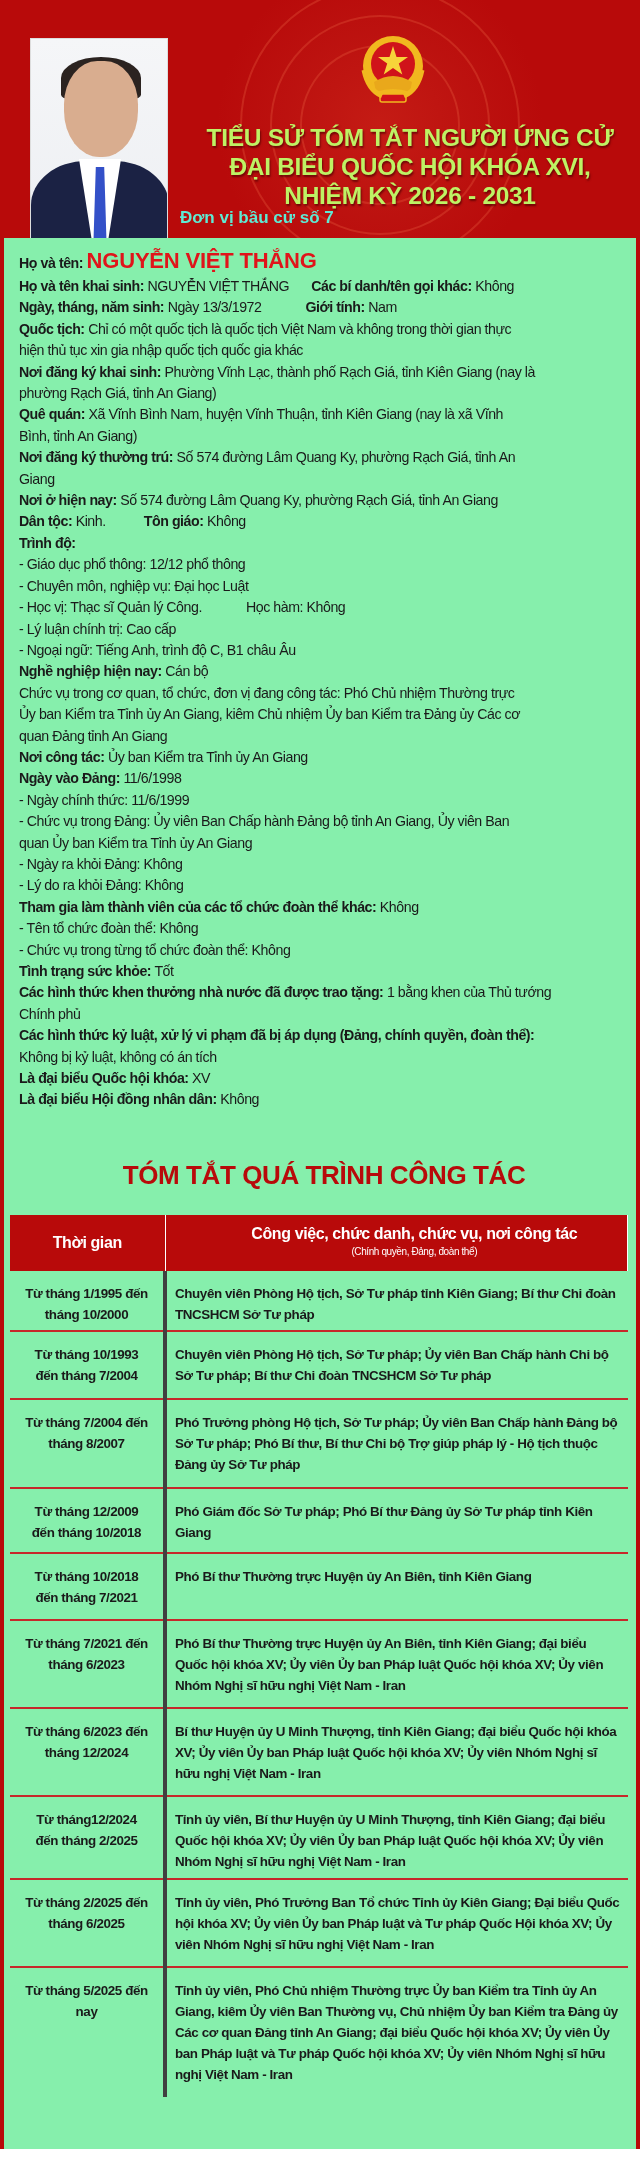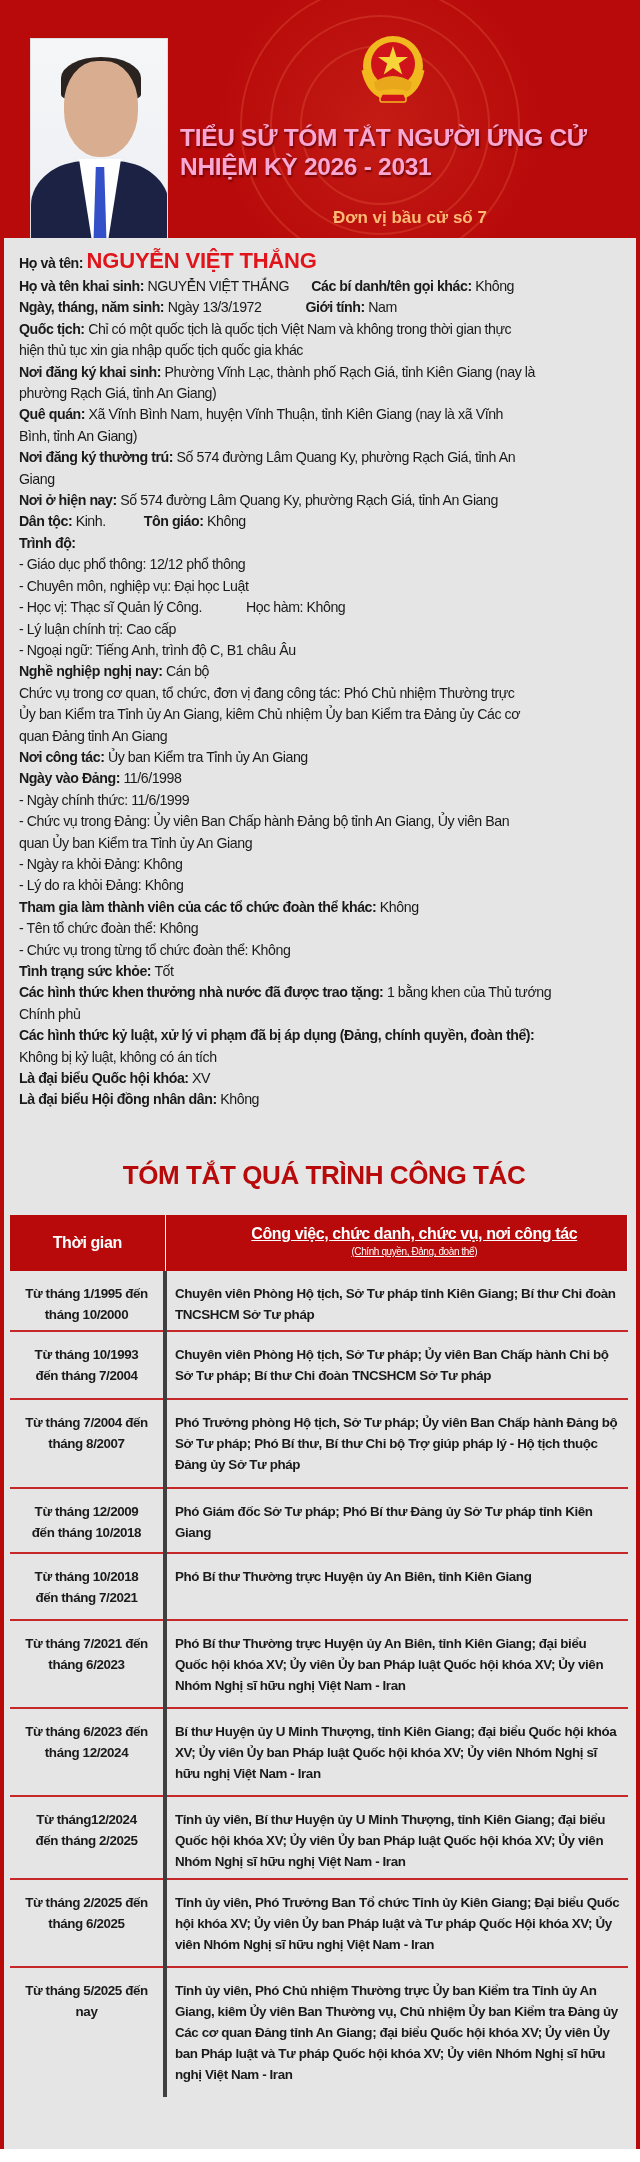--- a/index.html
+++ b/index.html
@@ -20,39 +20,39 @@
 
     .photo { position: absolute; left: 30px; top: 38px; width: 138px; height: 228px; background: #f3f4f6; border: 1px solid #ddd; overflow: hidden; }
     .photo-bg { position: absolute; inset: 0; background: linear-gradient(#f5f6f8, #eceef2); }
     .ph-head { position: absolute; left: 33px; top: 22px; width: 74px; height: 96px; border-radius: 45% 45% 48% 48%; background: #d9ad8f; }
     .ph-hair { position: absolute; left: 30px; top: 18px; width: 80px; height: 42px; border-radius: 50% 50% 10% 10%; background: #2b2320; }
     .ph-hair-top { position: absolute; left: 45px; top: 20px; width: 50px; height: 18px; border-radius: 50%; background: #d9ad8f; }
     .ph-suit { position: absolute; left: 0; top: 122px; width: 138px; height: 110px; background: #1b2244; border-radius: 40% 40% 0 0; }
     .ph-shirt { position: absolute; left: 48px; top: 120px; width: 42px; height: 80px; background: #ffffff; clip-path: polygon(0 0, 100% 0, 70% 100%, 30% 100%); }
     .ph-tie { position: absolute; left: 62px; top: 128px; width: 14px; height: 100px; background: #3350c8; clip-path: polygon(20% 0, 80% 0, 100% 90%, 50% 100%, 0 90%); }
 
-    .title { position: absolute; left: 180px; top: 123px; width: 460px; text-align: left; color: #f9a8d4; font-weight: 700; font-size: 24.5px; line-height: 29px; letter-spacing: -0.3px; text-shadow: 1px 2px 2px rgba(80,0,0,0.7); }
+    .title { position: absolute; left: 180px; top: 123px; width: 460px; text-align: center; color: #bef264; font-weight: 700; font-size: 24.5px; line-height: 29px; letter-spacing: -0.3px; text-shadow: 1px 2px 2px rgba(80,0,0,0.7); }
     .title div { white-space: nowrap; }
-    .subtitle { position: absolute; left: 180px; top: 208px; width: 460px; text-align: center; color: #fdba74; font-weight: 700; font-size: 17px; line-height: 20px; }
+    .subtitle { position: absolute; left: 180px; top: 208px; width: 460px; color: #5eead4; font-weight: 700; font-size: 17px; line-height: 20px; }
 
     
-    .content { position: absolute; left: 4px; top: 238px; width: 632px; height: 1911px; background: #e5e5e5; }
+    .content { position: absolute; left: 4px; top: 238px; width: 632px; height: 1911px; background: #86efac; }
     .info { position: absolute; left: 15px; top: 10px; width: 610px; font-family: "Liberation Sans", sans-serif; font-size: 14.2px; line-height: 21.4px; color: #1a1a1a; letter-spacing: -0.45px; }
     .info .ln { white-space: nowrap; }
     .info b { font-weight: 700; }
     .name-val { color: #e0141a; font-weight: 700; font-size: 22px; letter-spacing: -0.2px; }
     .gap { display: inline-block; }
 
     .section-title { position: absolute; left: 0; top: 922px; width: 640px; text-align: center; color: #b80a0a; font-weight: 700; font-size: 26px; letter-spacing: -0.4px; }
 
     
     .tbl { position: absolute; left: 6px; top: 977px; width: 618px; border-collapse: collapse; font-size: 13.4px; letter-spacing: -0.4px; color: #1a1a1a; }
     .tbl th { background: #b80a0a; color: #fff; font-weight: 700; height: 56px; vertical-align: middle; border-right: 1px solid #fff; }
     .tbl th.c1 { width: 155px; font-size: 16px; }
-    .tbl th.c2 { font-size: 16px; padding-left: 36px; line-height: 18px; text-decoration: underline; }
+    .tbl th.c2 { font-size: 16px; padding-left: 36px; line-height: 18px; }
     .tbl th.c2 .sub { display: block; font-weight: 400; font-size: 10px; }
     .tbl td { border-bottom: 2px solid #c6282a; vertical-align: top; font-weight: 700; line-height: 21px; padding-top: 12px; }
     .tbl td.c1 { width: 155px; text-align: center; border-right: 4px solid #404040; padding-left: 4px; padding-right: 4px; }
     .tbl td.c2 { padding-left: 8px; padding-right: 6px; }
     .tbl tr:last-child td { border-bottom: none; }
   </style>
 </head>
 <body>
 
 <div class="page">
@@ -78,20 +78,21 @@
       <div class="ph-suit"></div>
       <div class="ph-shirt"></div>
       <div class="ph-tie"></div>
       <div class="ph-hair"></div>
       <div class="ph-head"></div>
       <div class="ph-hair-top" style="background:#2b2320;opacity:0.0"></div>
     </div>
 
     <div class="title">
       <div>TIỂU SỬ TÓM TẮT NGƯỜI ỨNG CỬ</div>
+      <div>ĐẠI BIỂU QUỐC HỘI KHÓA XVI,</div>
       <div>NHIỆM KỲ 2026 - 2031</div>
     </div>
     <div class="subtitle">Đơn vị bầu cử số 7</div>
   </div>
 
   <div class="content">
     <div class="info">
       <div class="ln" style="line-height:26px;">
         <b>Họ và tên:</b>
         <span class="name-val">NGUYỄN VIỆT THẮNG</span>
@@ -137,21 +138,21 @@
       </div>
       <div class="ln"><b>Trình độ:</b></div>
       <div class="ln">- Giáo dục phổ thông: 12/12 phổ thông</div>
       <div class="ln">- Chuyên môn, nghiệp vụ: Đại học Luật</div>
       <div class="ln">
         <span>- Học vị: Thạc sĩ Quản lý Công.</span><span class="gap" style="width:44px"></span><span>Học hàm: Không</span>
       </div>
       <div class="ln">- Lý luận chính trị: Cao cấp</div>
       <div class="ln">- Ngoại ngữ: Tiếng Anh, trình độ C, B1 châu Âu</div>
       <div class="ln">
-        <b>Nghề nghiệp nghị nay:</b>
+        <b>Nghề nghiệp hiện nay:</b>
         <span>Cán bộ</span>
       </div>
       <div class="ln">Chức vụ trong cơ quan, tổ chức, đơn vị đang công tác: Phó Chủ nhiệm Thường trực</div>
       <div class="ln">Ủy ban Kiểm tra Tỉnh ủy An Giang, kiêm Chủ nhiệm Ủy ban Kiểm tra Đảng ủy Các cơ</div>
       <div class="ln">quan Đảng tỉnh An Giang</div>
       <div class="ln">
         <b>Nơi công tác:</b>
         <span>Ủy ban Kiểm tra Tỉnh ủy An Giang</span>
       </div>
       <div class="ln">

